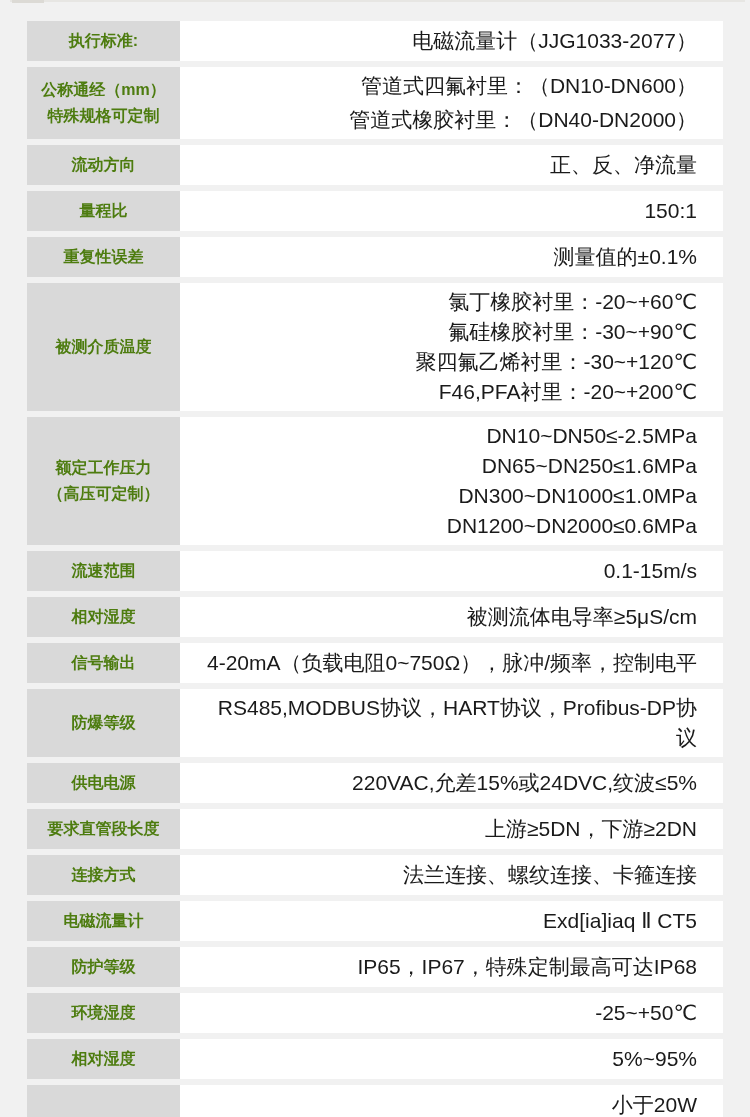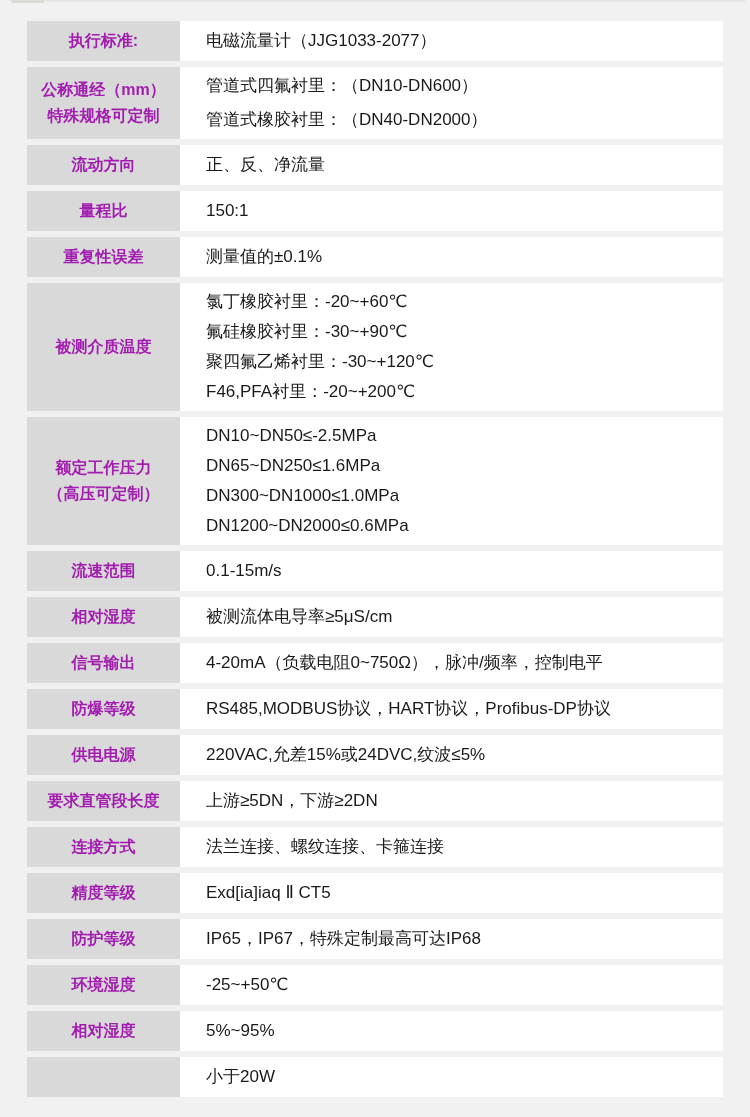--- a/index.html
+++ b/index.html
@@ -48,32 +48,33 @@
     width: 153px;
     flex: 0 0 153px;
     background: var(--label-bg);
     display: flex;
     flex-direction: column;
     justify-content: center;
     align-items: center;
     text-align: center;
     font-weight: bold;
     font-size: 16px;
-    color: #a21caf;
+    color: #4d7c0f;
     padding: 4px 3px;
   }
   .label-line { line-height: 26px; white-space: nowrap; }
   .value-cell {
     flex: 1 1 auto;
     background: var(--value-bg);
     display: flex;
     flex-direction: column;
     justify-content: center;
-    padding: 4px 4px 4px 26px;
-    font-size: 17px;
+    padding: 4px 26px 4px 26px;
+    font-size: 21px;
+    text-align: right;
   }
   .value-line { line-height: 30px; }
   .value-cell.lines-2 .value-line + .value-line { margin-top: 4px; }
   .value-cell.lines-4 .value-line { line-height: 30px; }
 </style>
 </head>
 <body>
 
 <div class="top-remnant"></div>
 <div class="top-remnant-block"></div>
@@ -210,21 +211,21 @@
     <div class="label-cell">
         <div class="label-line">连接方式</div>
       </div>
     <div class="value-cell lines-1">
         <div class="value-line">法兰连接、螺纹连接、卡箍连接</div>
       </div>
   </div>
 
   <div class="row">
     <div class="label-cell">
-        <div class="label-line">精度等级</div>
+        <div class="label-line">电磁流量计</div>
       </div>
     <div class="value-cell lines-1">
         <div class="value-line">Exd[ia]iaq Ⅱ CT5</div>
       </div>
   </div>
 
   <div class="row">
     <div class="label-cell">
         <div class="label-line">防护等级</div>
       </div>

